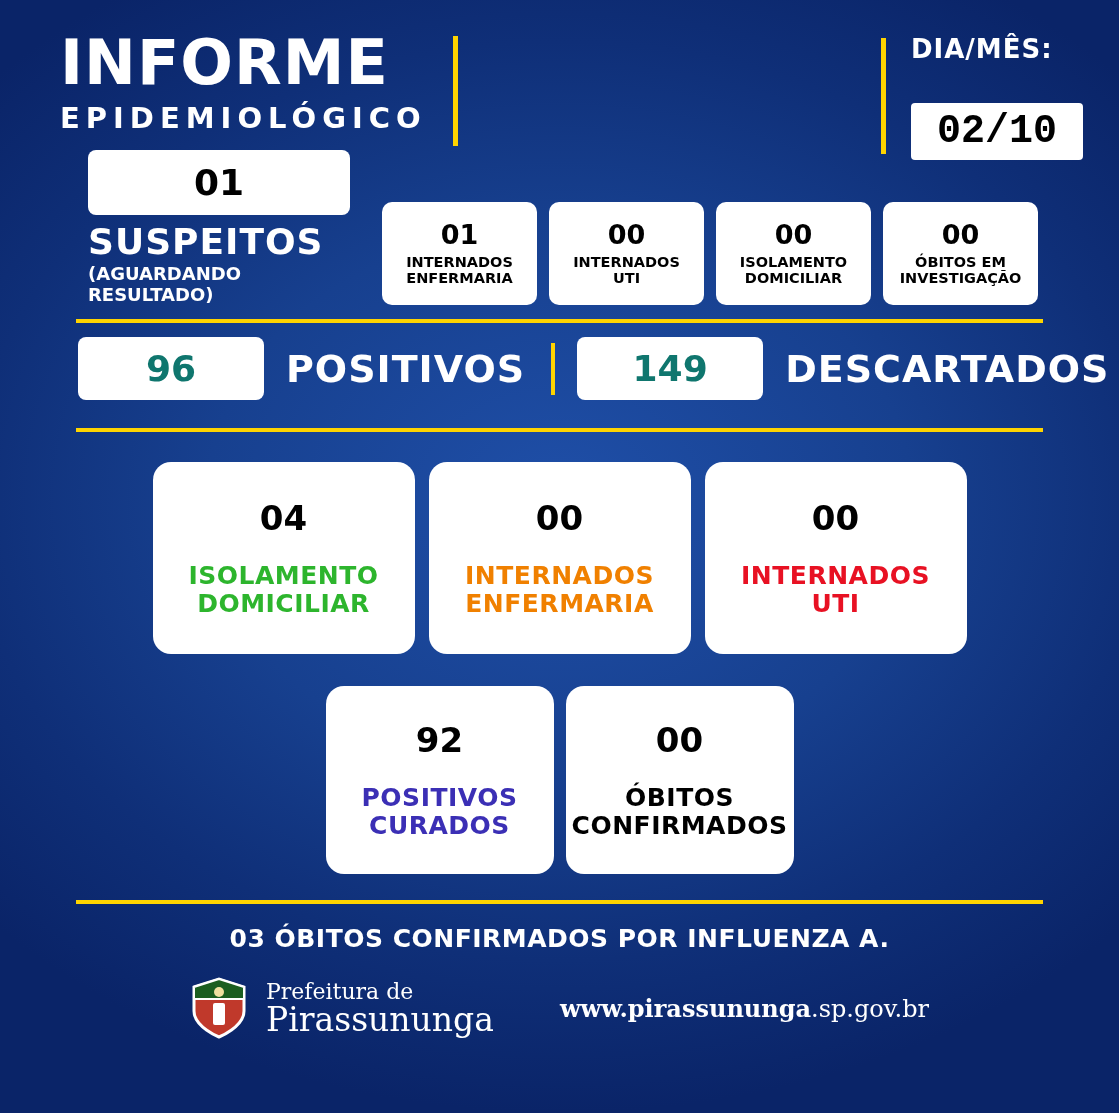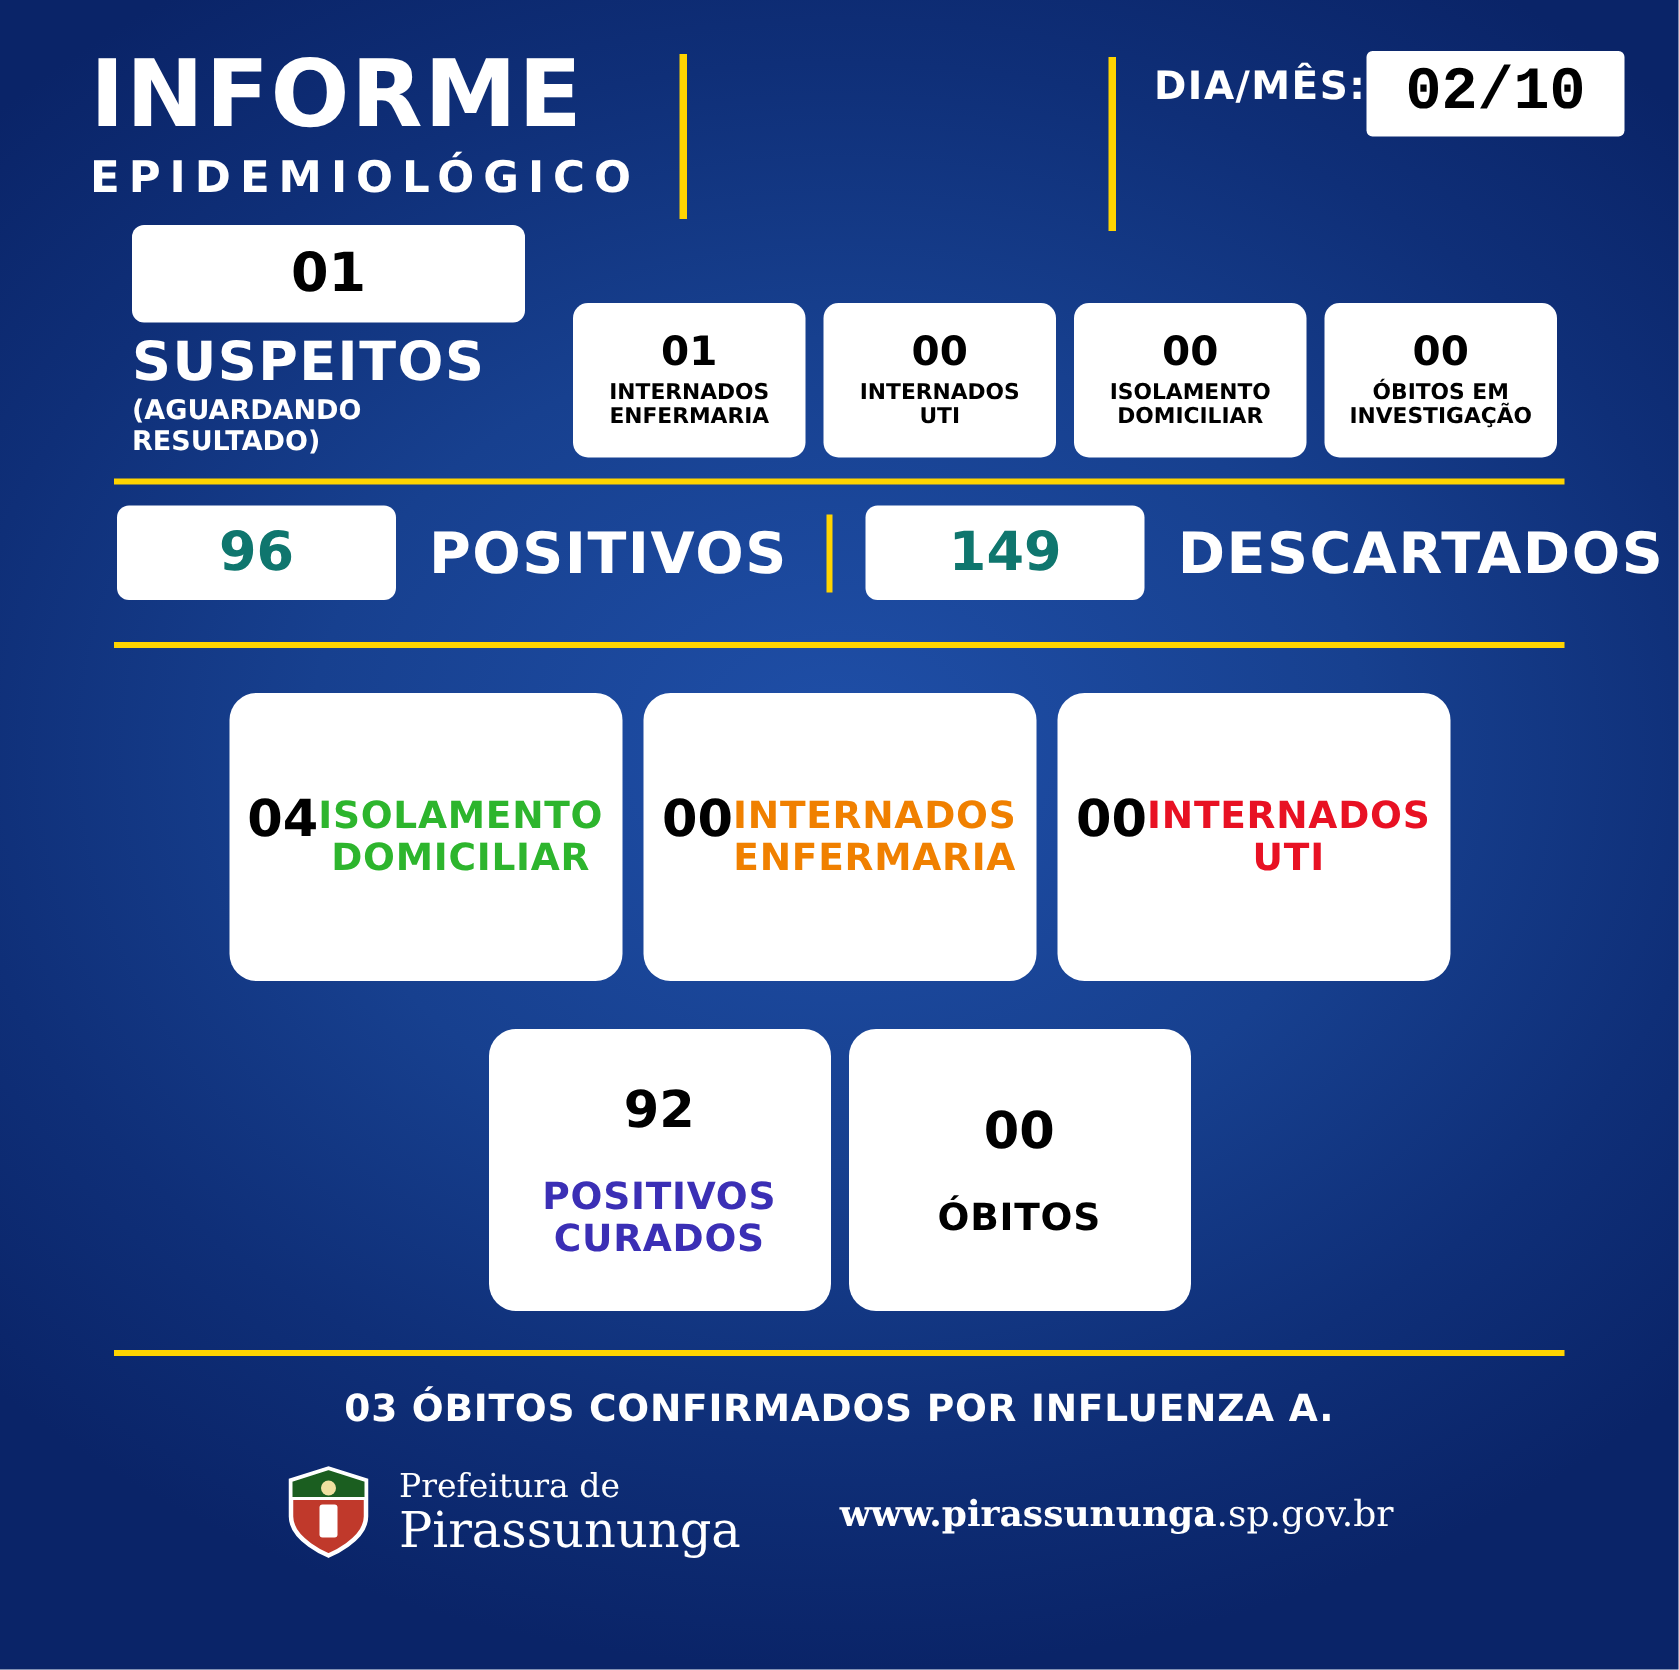--- a/index.html
+++ b/index.html
@@ -54,24 +54,25 @@
     font-size: 62px;
     font-weight: bold;
     letter-spacing: 1px;
     line-height: 1;
     margin-top: 18px;
     font-family: "DejaVu Sans", sans-serif;
   }
   .date-block {
     margin-left: auto;
     display: flex;
-    flex-direction: row;
-    align-items: center;
+    flex-direction: column;
+    align-items: flex-start;
     position: relative;
     padding-left: 30px;
+    gap: 30px;
   }
   .date-block::before {
     content: "";
     position: absolute;
     left: 0;
     top: 4px;
     width: 5px;
     height: 116px;
     background: #ffd400;
   }
@@ -206,21 +207,21 @@
     justify-content: center;
     gap: 14px;
     margin-top: 30px;
   }
   .card {
     background: #fff;
     border-radius: 18px;
     width: 262px;
     height: 192px;
     display: flex;
-    flex-direction: row;
+    flex-direction: column;
     align-items: center;
     justify-content: center;
     box-sizing: border-box;
     padding: 8px;
   }
   .card-num {
     font-size: 34px;
     font-weight: bold;
     color: #000;
     margin-bottom: 24px;
@@ -393,20 +394,21 @@
     <div class="card-num">92</div>
     <div class="card-label" style="color:#3b2fb5">
       <span>POSITIVOS</span><br>
       <span>CURADOS</span>
     </div>
   </div>
   <div class="card-2">
     <div class="card-num">00</div>
     <div class="card-label" style="color:#000">
       <span>ÓBITOS</span><br>
+      <span>CONFIRMADOS</span>
     </div>
   </div>
 </div>
 
 <div class="hr-yellow-2"></div>
 
 <div class="influenza">03 ÓBITOS CONFIRMADOS POR INFLUENZA A.</div>
 
 <div class="footer">
   <div class="crest">

